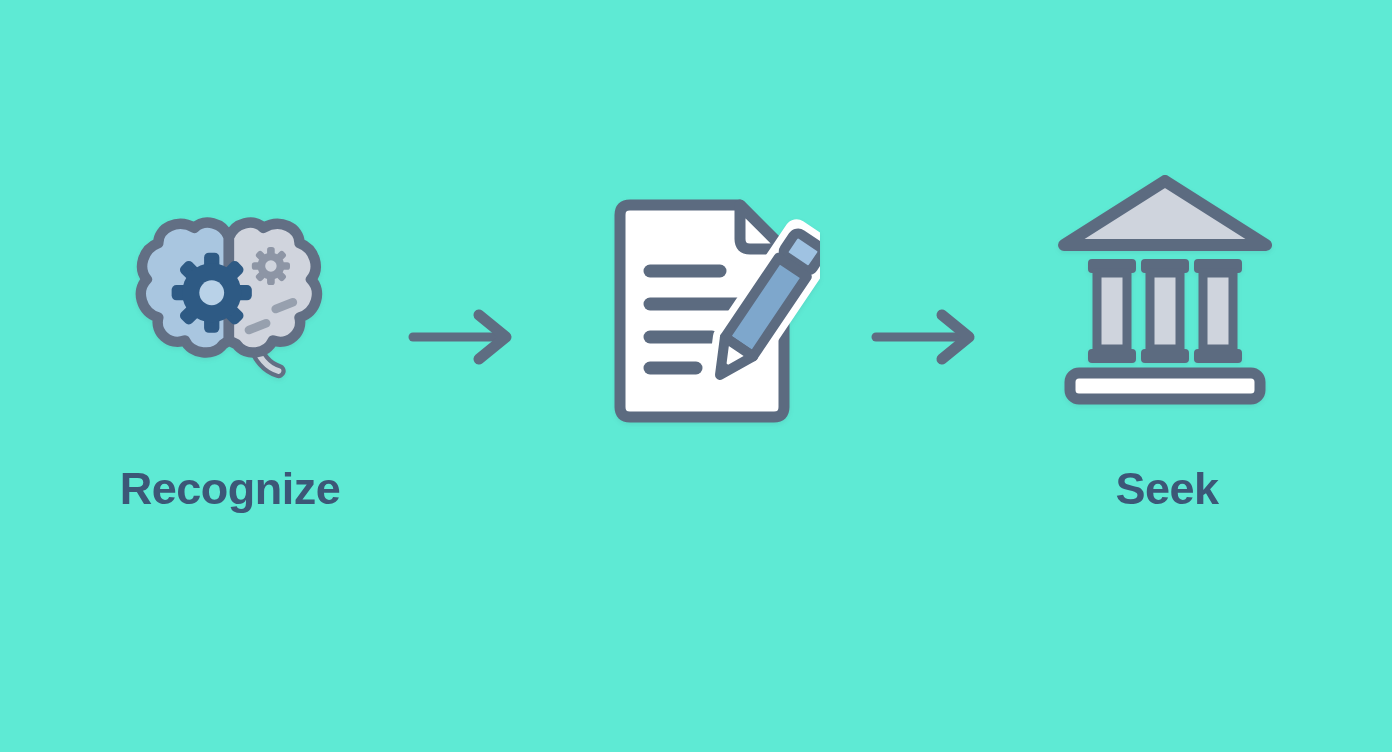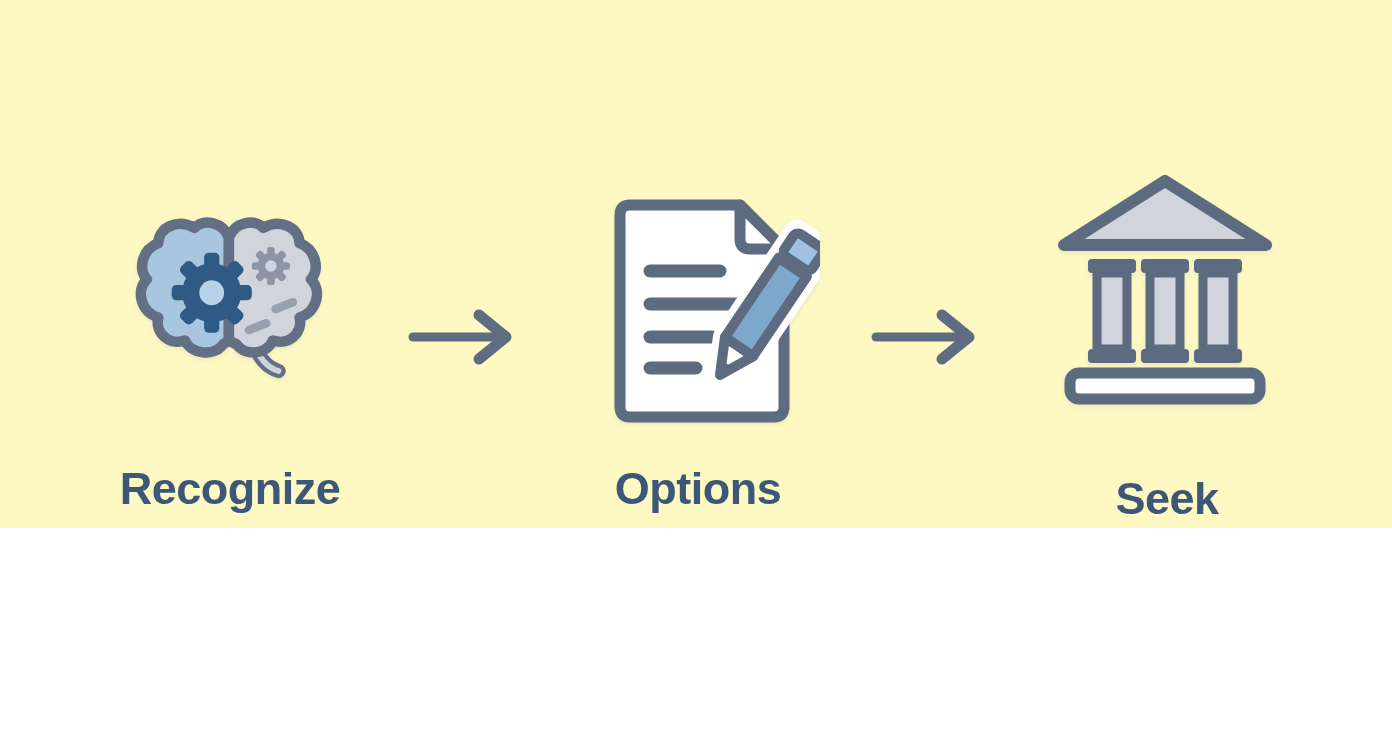--- a/index.html
+++ b/index.html
@@ -3,21 +3,21 @@
 <meta charset="utf-8">
 <style>
   html,body{margin:0;padding:0;}
   body{
     width:1392px;height:752px;
     background:#ffffff;
     font-family:"Liberation Sans", sans-serif;
     overflow:hidden;
   }
   .canvas{
-    position:relative;width:1392px;height:528px;background:#fef9c3;
+    position:relative;width:1392px;height:752px;background:#5eead4;
   }
   .icon-wrap{
     position:absolute;
     filter:drop-shadow(0 2px 2px rgba(60,70,90,0.10));
   }
   .icon-wrap svg{display:block;width:100%;height:100%;}
   .arrow-wrap{position:absolute;}
   .step-label{
     position:absolute;
     width:360px;
@@ -29,21 +29,21 @@
     letter-spacing:-0.5px;
   }
   
   #icon-brain{left:122px;top:182px;width:210px;height:210px;}
   #icon-doc{left:590px;top:185px;width:230px;height:250px;}
   #icon-bank{left:1050px;top:165px;width:230px;height:245px;}
   #arrow-1{left:405px;top:307px;width:130px;height:60px;}
   #arrow-2{left:868px;top:307px;width:130px;height:60px;}
   #label-1{left:50px;top:462px;}
   #label-2{left:518px;top:462px;}
-  #label-3{left:987px;top:472px;}
+  #label-3{left:987px;top:462px;}
 </style>
 </head>
 <body>
 
 <div class="canvas">
 
   <div class="icon-wrap" id="icon-brain">
     <svg viewBox="0 0 220 220" aria-hidden="true">
 
       <path d="M138 168 C 143 184, 151 194, 164 198" fill="none" stroke="#626f84" stroke-width="15" stroke-linecap="round"></path>
@@ -149,19 +149,18 @@
       </g>
 
       <rect x="20" y="208" width="190" height="26" rx="9" fill="#ffffff" stroke="#5c6b80" stroke-width="11"></rect>
     </svg>
   </div>
 
   <div class="step-label" id="label-1">
     <div>Recognize</div>
   </div>
   <div class="step-label" id="label-2">
-    <div>Options</div>
   </div>
   <div class="step-label" id="label-3">
     <div>Seek</div>
   </div>
 
 </div>
 
 </body></html>

